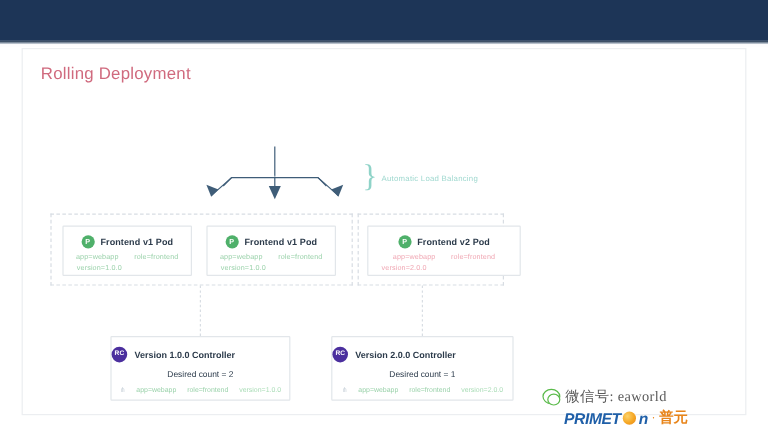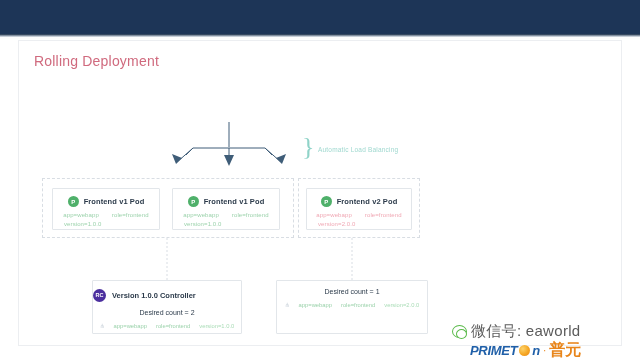--- a/index.html
+++ b/index.html
@@ -49,21 +49,21 @@
 
   
   .group{position:absolute;border:1px dashed #d8dde3;box-sizing:border-box;
     background:transparent;}
   #grpA{left:42px;top:178px;width:252px;height:60px;}
   #grpB{left:298px;top:178px;width:122px;height:60px;}
 
   
   #pod1{left:52px;top:188px;width:108px;height:42px;}
   #pod2{left:172px;top:188px;width:108px;height:42px;}
-  #pod3{left:306px;top:188px;width:106px;height:42px;}
+  #pod3{left:306px;top:188px;width:128px;height:42px;}
 
   
   #ctrl1{left:92px;top:280px;width:150px;height:54px;}
   #ctrl2{left:276px;top:280px;width:152px;height:54px;}
   .ctrl-head{display:flex;align-items:center;gap:6px;margin-top:8px;}
   .ctrl-title{font-size:7.5px;color:#2b3a4a;font-weight:bold;}
   .ctrl-count{text-align:center;font-size:7px;color:#2b3a4a;margin-top:7px;}
   .ctrl-labels{display:flex;justify-content:center;gap:9px;margin-top:7px;align-items:center;}
   .ctrl-labels .tag{font-size:5.8px;color:#9bd2ab;}
   .ctrl-labels .tagv{font-size:5.8px;color:#a9dcb6;}
@@ -77,29 +77,29 @@
     font-family:"Liberation Serif",serif;line-height:1;}
   .lbtext{position:absolute;left:318px;top:146px;font-size:6.5px;color:#9fd8cf;
     letter-spacing:.2px;}
 
   
   .wx{position:absolute;left:452px;top:322px;display:flex;align-items:center;gap:4px;}
   .wx-ic{width:13px;height:11px;border-radius:50%;border:1.4px solid #5aba4a;
     position:relative;flex:none;}
   .wx-ic:after{content:"";position:absolute;right:-1px;bottom:-2px;width:9px;height:8px;
     border-radius:50%;border:1.4px solid #5aba4a;background:#fff;}
-  .wx-txt{font-size:15px;color:#5b5b5b;letter-spacing:.3px;}
+  .wx-txt{font-size:12px;color:#5b5b5b;letter-spacing:.3px;font-family:Liberation Serif, serif;}
   .pm{position:absolute;left:470px;top:340px;display:flex;align-items:center;gap:3px;}
   .pm-word{font-size:13px;font-style:italic;font-weight:bold;color:#1f5fa8;
     letter-spacing:-.3px;}
   .pm-o{display:inline-block;width:11px;height:11px;border-radius:50%;
     background:radial-gradient(circle at 35% 35%,#fdd36b 0%,#f5a623 55%,#e8851a 100%);
     vertical-align:middle;margin:0 -1px;}
   .pm-dot{font-size:10px;color:#e8851a;}
-  .pm-cn{font-size:16px;color:#e8851a;font-weight:bold;}
+  .pm-cn{font-size:12px;color:#e8851a;font-weight:bold;}
 </style>
 </head>
 <body>
 
 <div id="slide">
 
   <div class="banner"></div>
   <div class="banner-shadow"></div>
   <div class="banner-shadow2"></div>
 
@@ -184,20 +184,24 @@
     <div class="ctrl-count">Desired count = 2</div>
     <div class="ctrl-labels">
       <span class="dotm">⋔</span>
       <span class="tag">app=webapp</span>
       <span class="tag">role=frontend</span>
       <span class="tagv">version=1.0.0</span>
     </div>
   </div>
 
   <div class="card" id="ctrl2">
+    <div class="ctrl-head">
+      <span class="badge rc">RC</span>
+      <span class="ctrl-title">Version 2.0.0 Controller</span>
+    </div>
     <div class="ctrl-count">Desired count = 1</div>
     <div class="ctrl-labels">
       <span class="dotm">⋔</span>
       <span class="tag">app=webapp</span>
       <span class="tag">role=frontend</span>
       <span class="tagv">version=2.0.0</span>
     </div>
   </div>
 
   <div class="wx">

